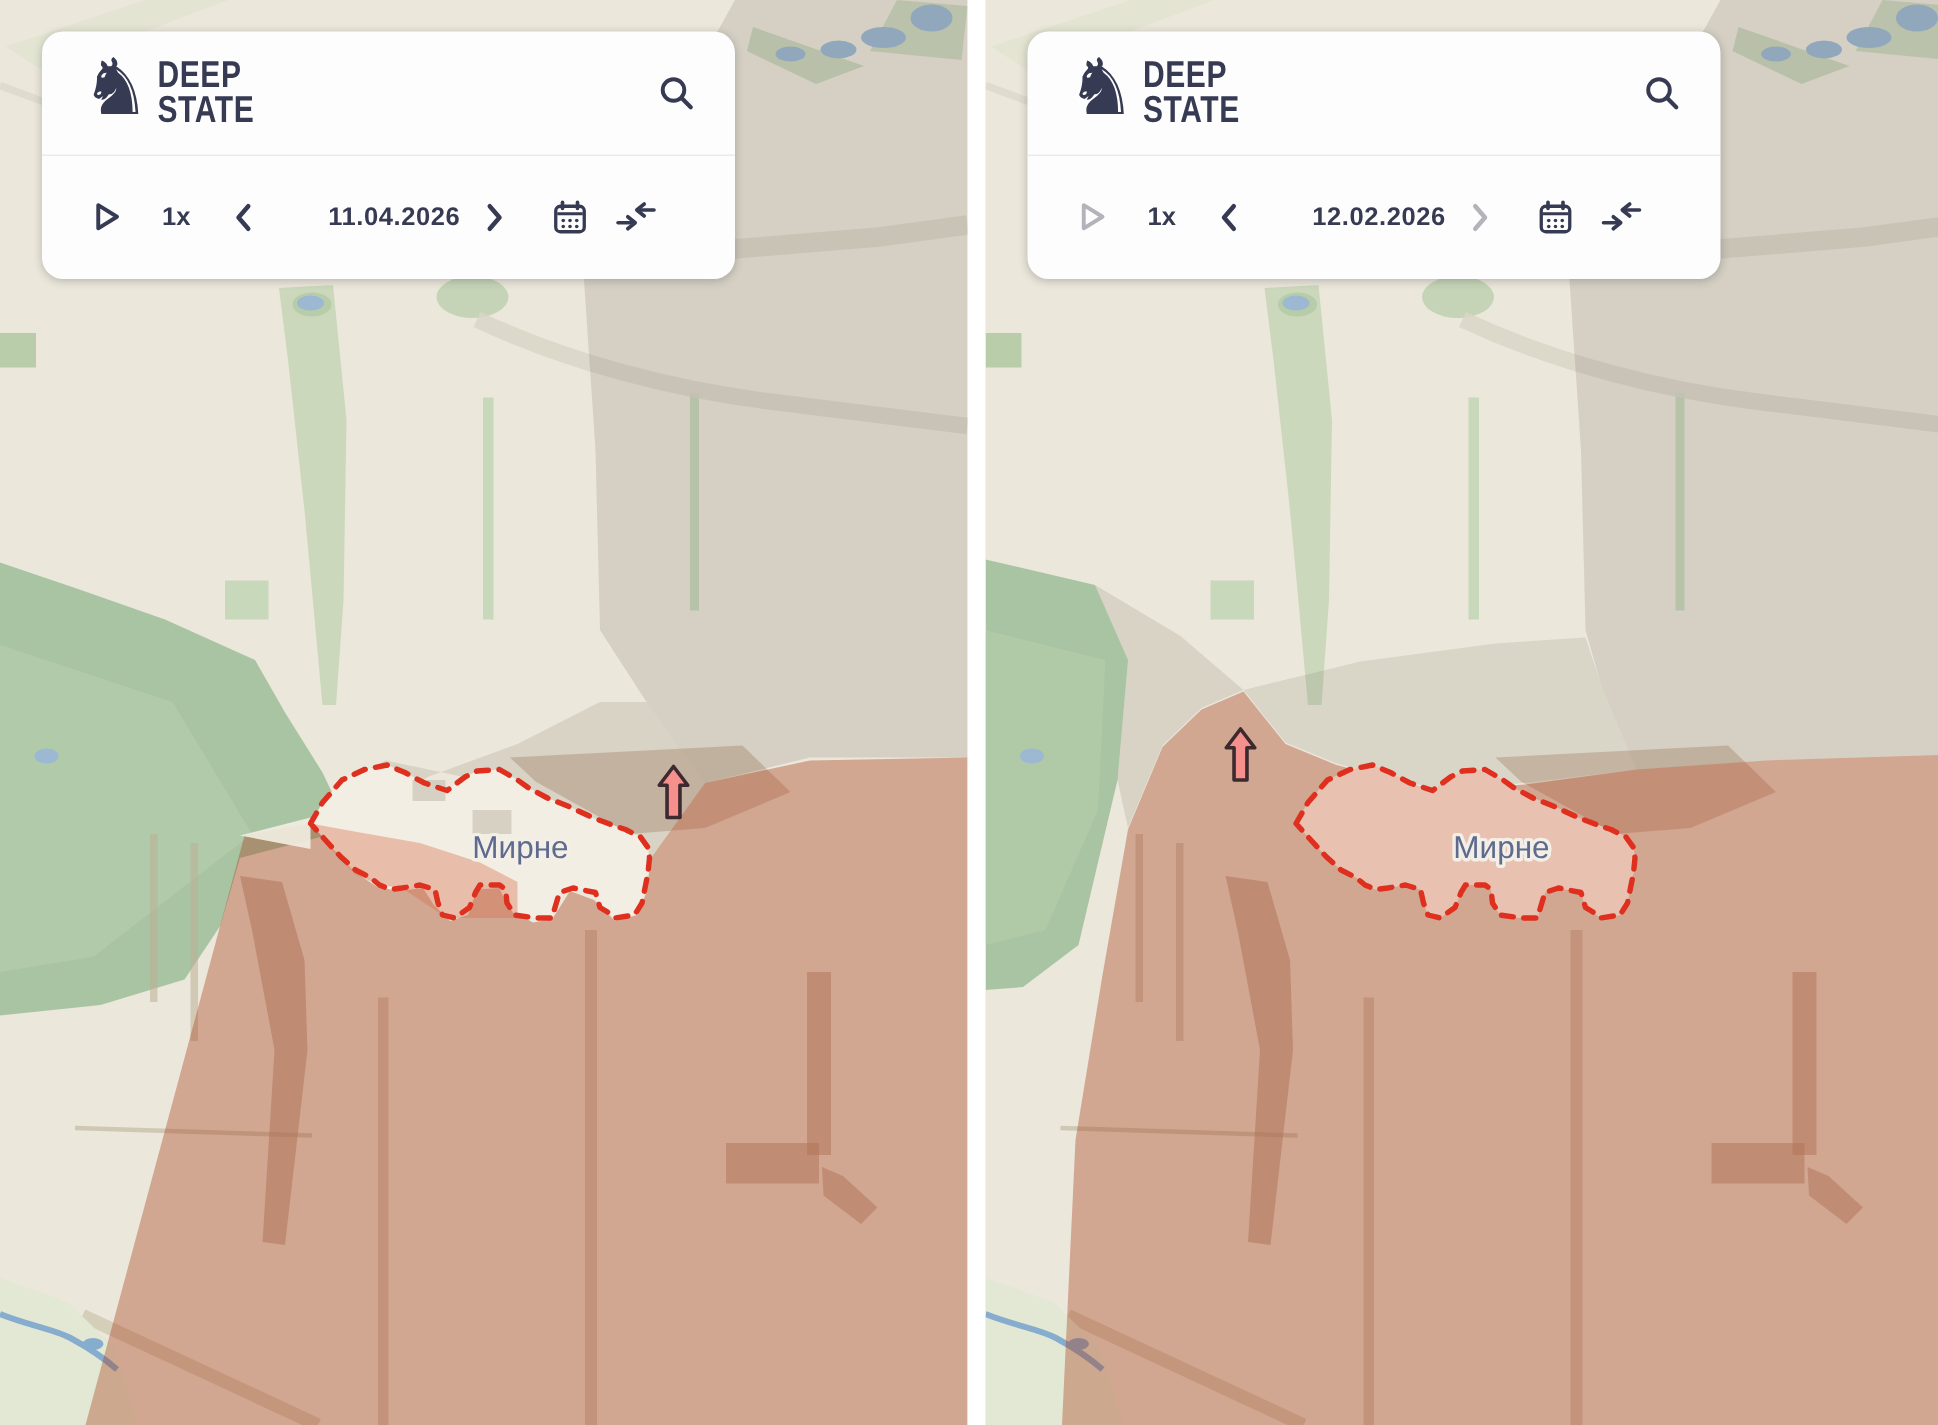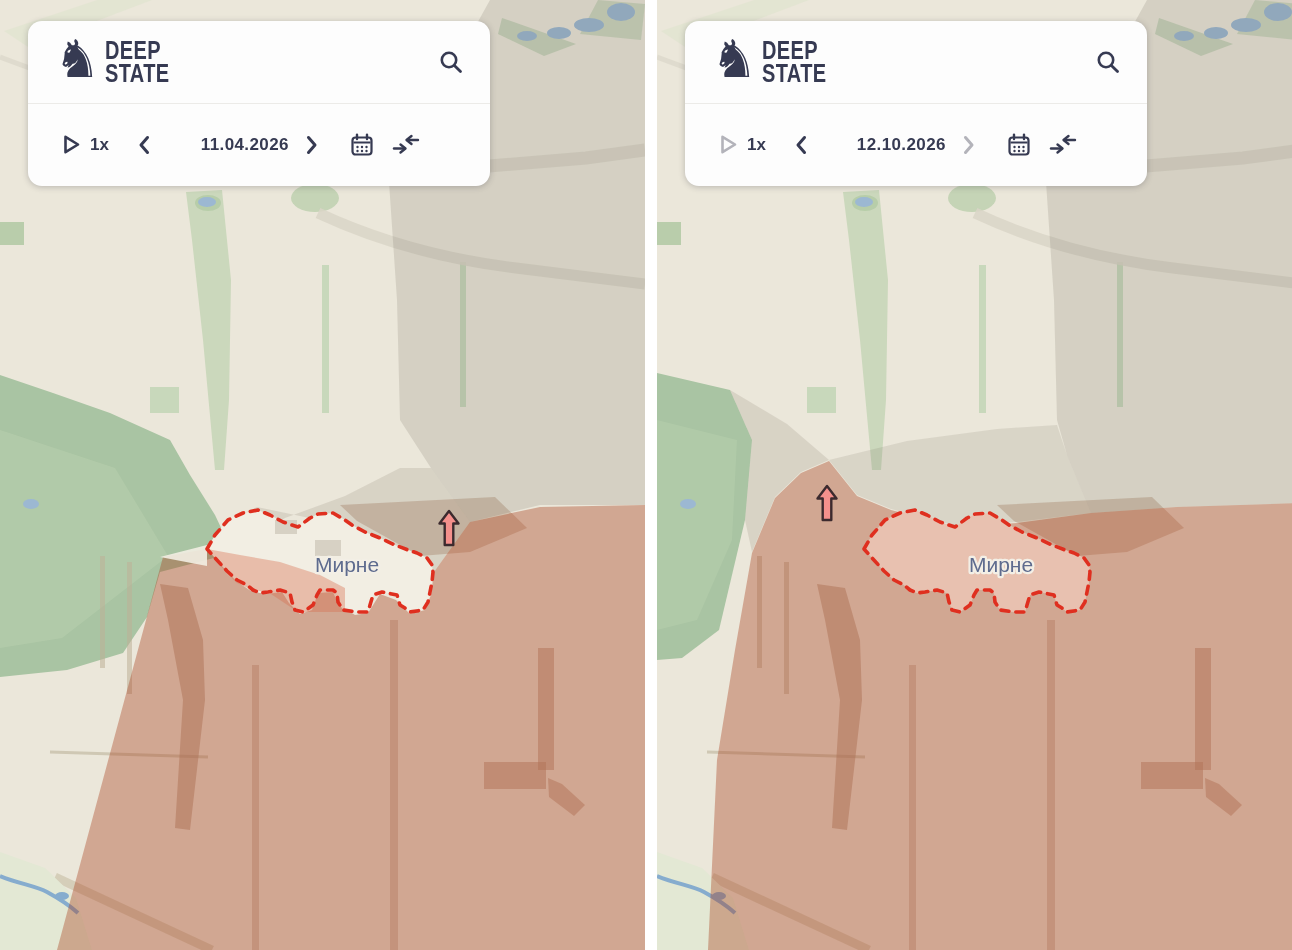--- a/index.html
+++ b/index.html
@@ -15,21 +15,21 @@
   .brand-row{height:82px;display:flex;align-items:center;padding:0 26px;border-bottom:1px solid #ecebe8;}
   .knight{font-size:52px;line-height:52px;color:#363a52;margin-right:4px;margin-top:-6px;}
   .brand-text{display:flex;flex-direction:column;font-weight:700;font-size:25px;line-height:23px;
               color:#363a52;transform:scaleX(.8);transform-origin:left center;letter-spacing:.5px;}
   .search-btn{margin-left:auto;}
   .controls-row{flex:1;display:flex;align-items:center;padding:0 30px;}
   .ctrl{background:none;border:none;padding:0;display:flex;align-items:center;justify-content:center;
         color:#363a52;cursor:pointer;}
   .ctrl.disabled{color:#b3b3ba;cursor:default;}
   .ctrl svg{display:block;}
-  .speed{font-size:17px;font-weight:700;color:#363a52;margin-left:6px;}
+  .speed{font-size:17px;font-weight:700;color:#363a52;margin-left:24px;}
   .prev{margin-left:24px;}
   .date{margin-left:10px;width:122px;text-align:right;font-size:17px;font-weight:700;
         color:#363a52;letter-spacing:.4px;}
   .next{margin-left:10px;}
   .cal{margin-left:26px;}
   .collapse{margin-left:16px;}
   .town-label{font-family:"Liberation Sans",sans-serif;font-size:21px;fill:#5e6b8e;
               paint-order:stroke;stroke:#f3efe6;stroke-width:4.5px;stroke-linejoin:round;font-weight:400;}
 </style>
 </head>
@@ -224,21 +224,21 @@
           <svg width="26" height="26" viewBox="0 0 26 26">
             <path d="M7.5,4.8 L20,12.5 L7.5,20.2 Z" fill="none" stroke="currentColor" stroke-width="2.6" stroke-linejoin="round"></path>
           </svg>
         </button>
         <span class="speed">1x</span>
         <button class="ctrl prev">
           <svg width="24" height="26" viewBox="0 0 24 26">
             <path d="M14.5,5.5 L8,13 L14.5,20.5" fill="none" stroke="currentColor" stroke-width="3" stroke-linecap="round" stroke-linejoin="round"></path>
           </svg>
         </button>
-        <span class="date">12.10.2026</span>
+        <span class="date">12.02.2026</span>
         <button class="ctrl next disabled">
           <svg width="24" height="26" viewBox="0 0 24 26">
             <path d="M9.5,5.5 L16,13 L9.5,20.5" fill="none" stroke="currentColor" stroke-width="3" stroke-linecap="round" stroke-linejoin="round"></path>
           </svg>
         </button>
         <button class="ctrl cal">
           <svg width="26" height="26" viewBox="0 0 26 26">
             <rect x="3.5" y="5.5" width="19" height="17" rx="3" fill="none" stroke="currentColor" stroke-width="2.2"></rect>
             <line x1="8" y1="2.8" x2="8" y2="7" stroke="currentColor" stroke-width="2.4" stroke-linecap="round"></line>
             <line x1="18" y1="2.8" x2="18" y2="7" stroke="currentColor" stroke-width="2.4" stroke-linecap="round"></line>

